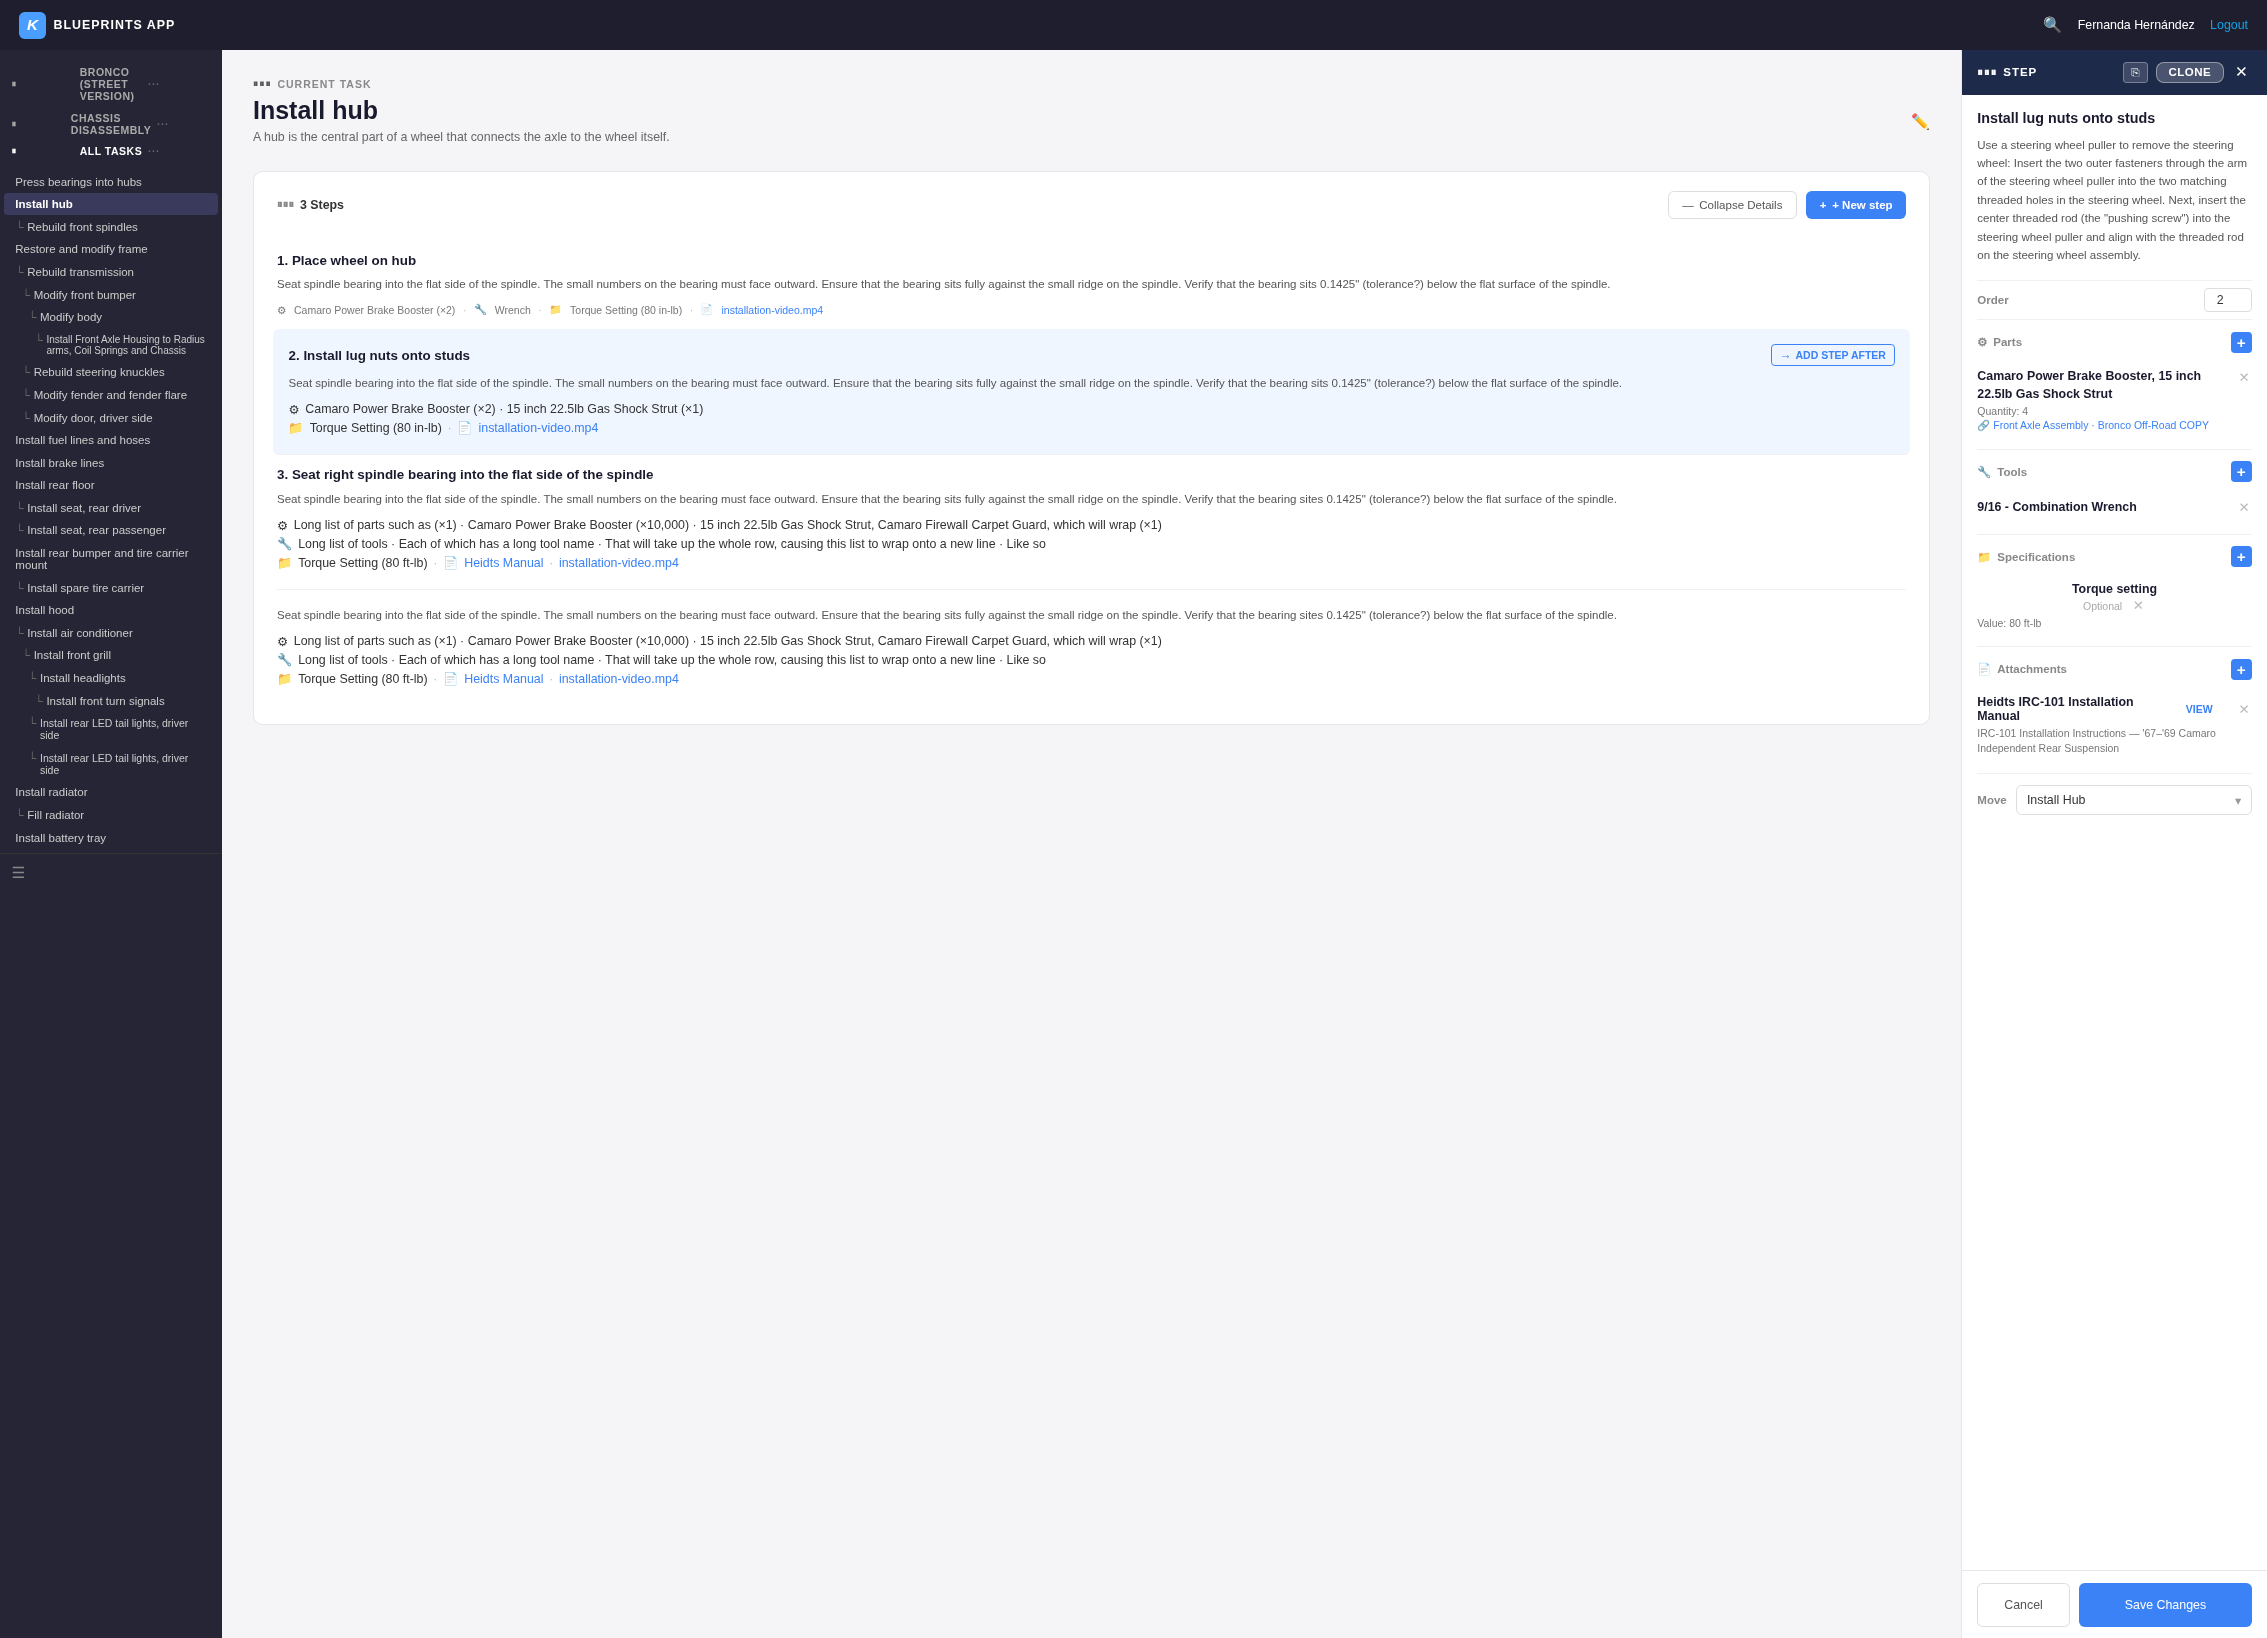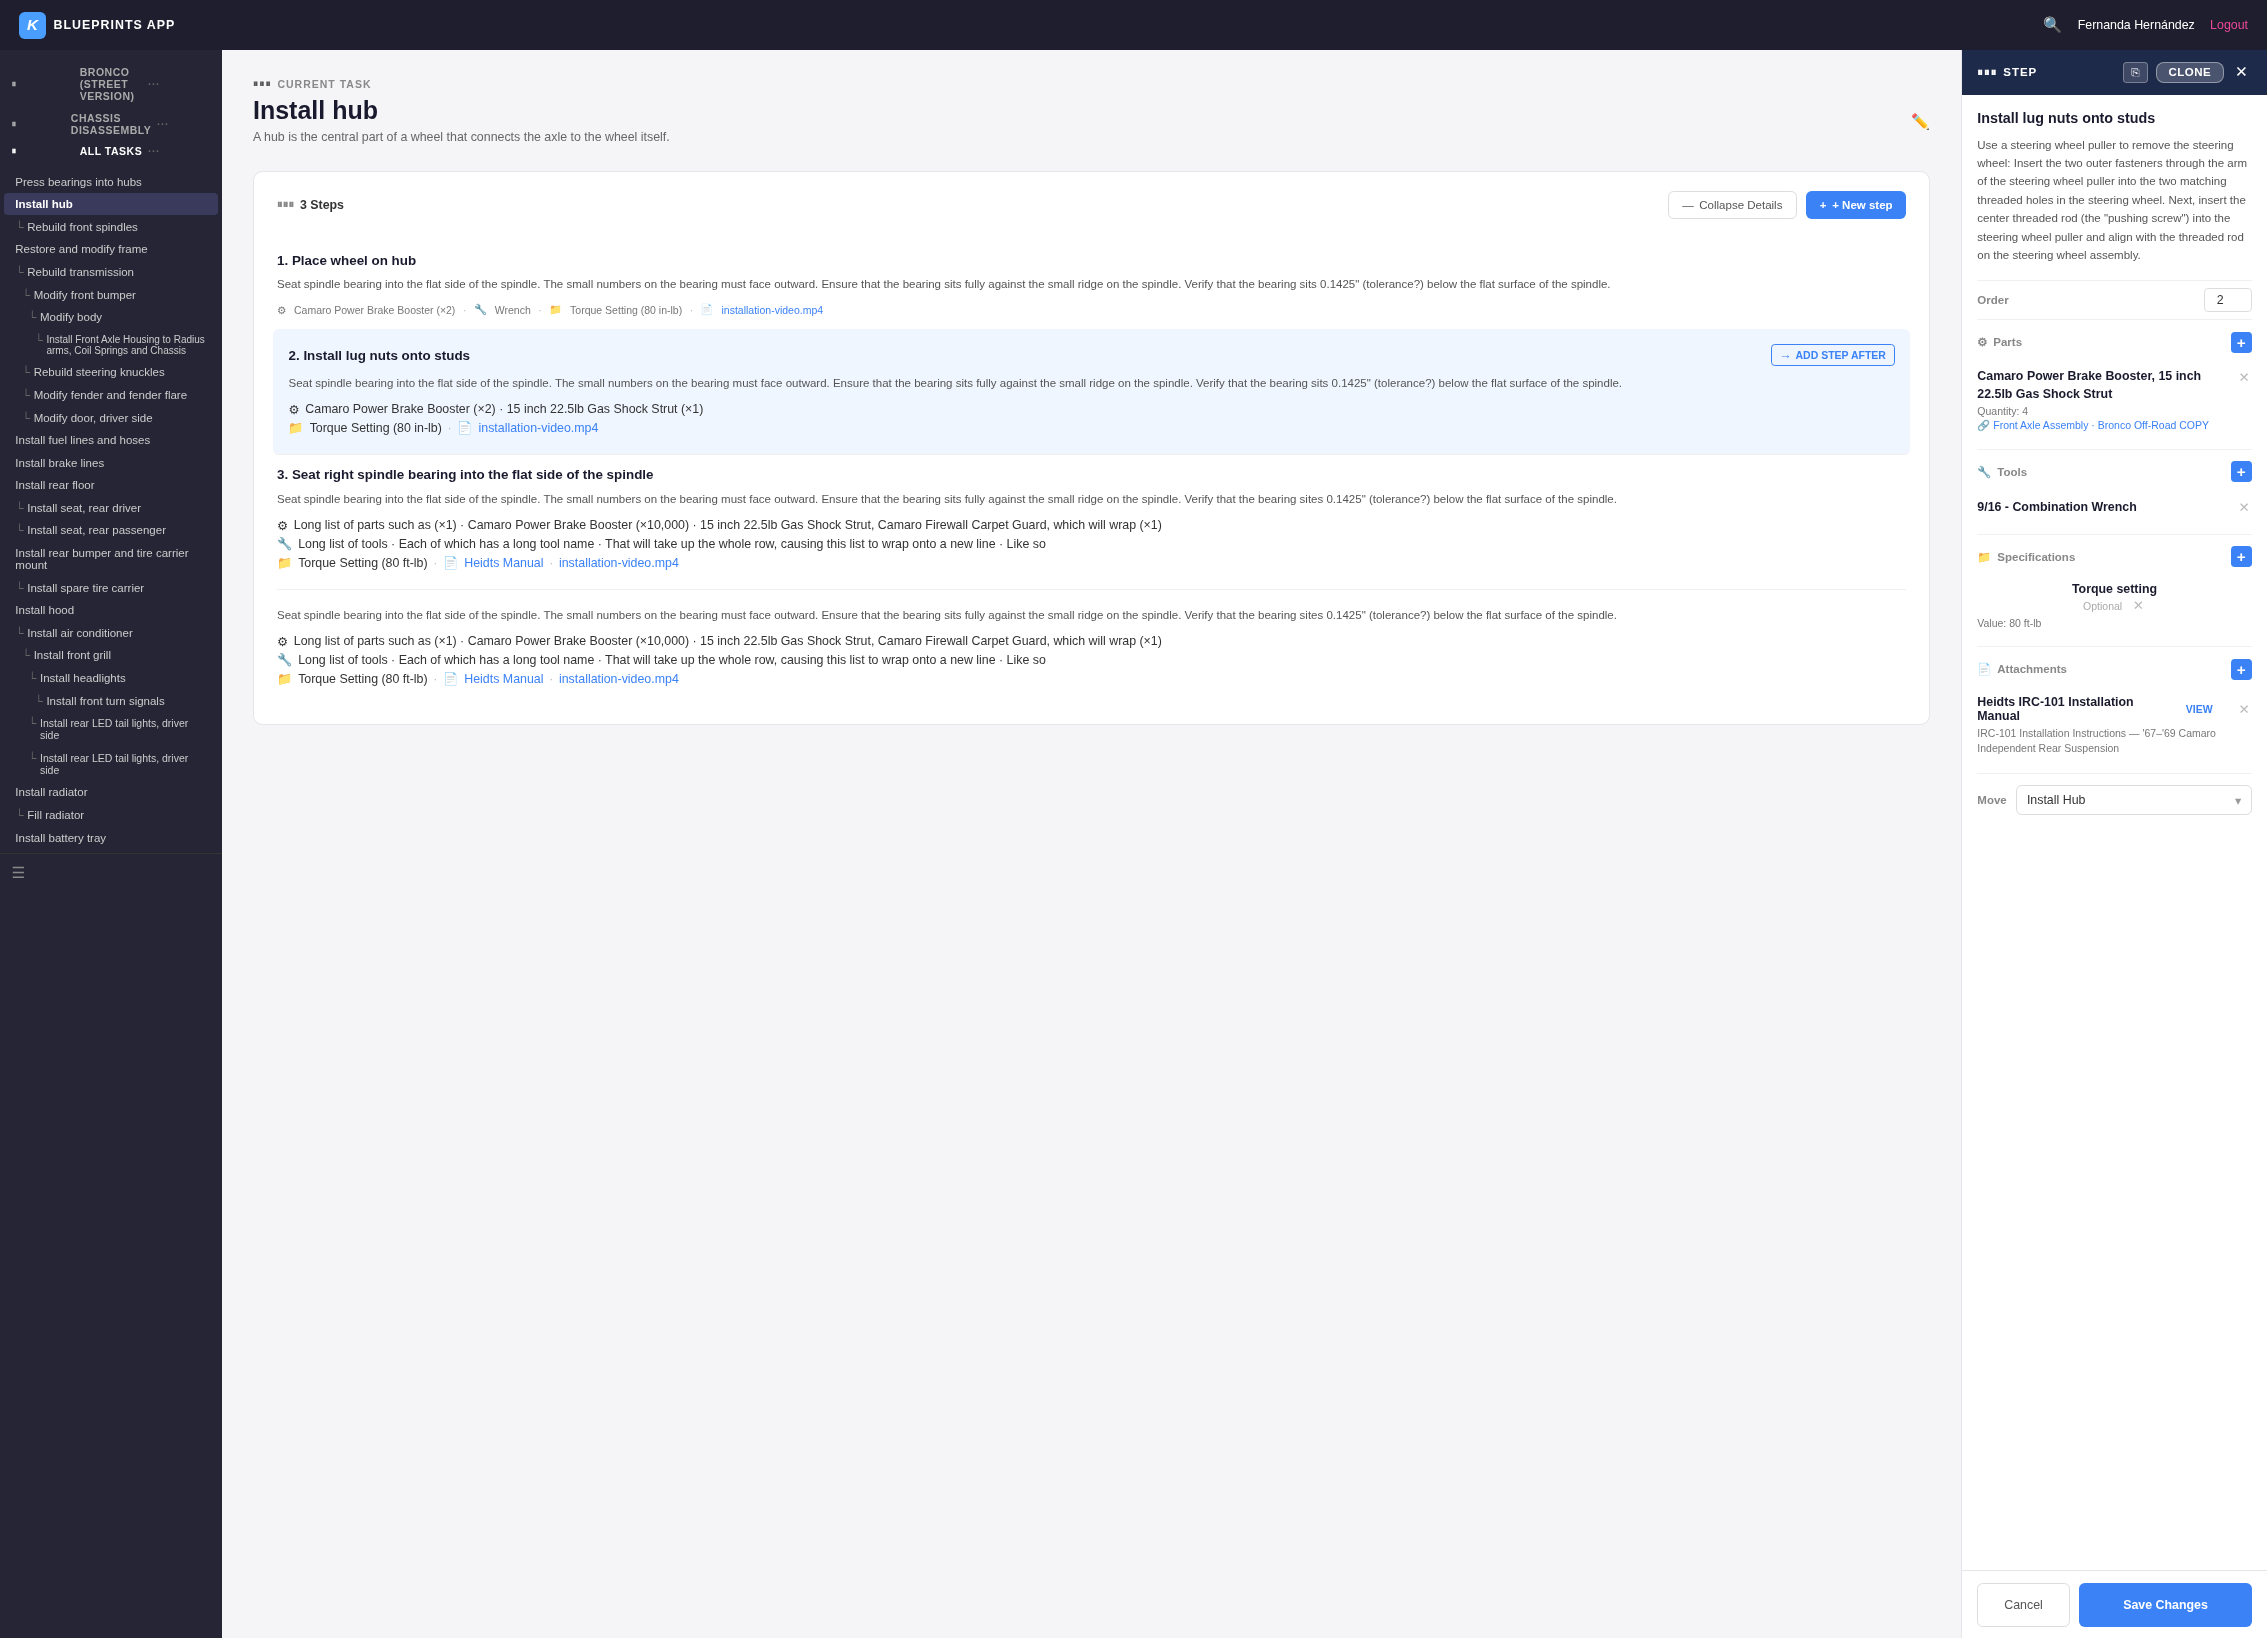--- a/index.html
+++ b/index.html
@@ -9,21 +9,21 @@
     .app-shell { display: flex; flex-direction: column; height: 100vh; width: 100%; }
 
     
     .topnav { background: #1e1e2e; display: flex; align-items: center; padding: 0 19px; height: 50px; gap: 15.3px; flex-shrink: 0; }
     .topnav-logo { display: flex; align-items: center; gap: 7.6px; }
     .logo-icon { width: 27px; height: 27px; background: #4a9eff; border-radius: 5.7px; display: flex; align-items: center; justify-content: center; color: #fff; font-weight: 900; font-size: 15.3px; font-style: italic; }
     .app-title { color: #fff; font-weight: 700; font-size: 12.4px; letter-spacing: 1px; }
     .topnav-spacer { flex: 1; }
     .topnav-search { color: #aaa; cursor: pointer; font-size: 15.3px; }
     .topnav-user { color: #fff; font-size: 12.4px; font-weight: 500; }
-    .topnav-logout { color: #ec4899; font-size: 12.4px; cursor: pointer; }
+    .topnav-logout { color: #0ea5e9; font-size: 12.4px; cursor: pointer; }
 
     
     .main-area { display: flex; flex: 1; overflow: hidden; }
 
     
     .sidebar { width: 222px; background: #252535; flex-shrink: 0; overflow-y: auto; padding: 7.6px 0; }
     .sidebar-section { padding: 3.8px 0; }
     .sidebar-breadcrumb { display: flex; align-items: center; padding: 4.8px 11.5px; color: #aaa; font-size: 10.5px; font-weight: 600; letter-spacing: 0.5px; gap: 5.7px; cursor: pointer; }
     .sidebar-breadcrumb .bc-icon { font-size: 9.6px; }
     .sidebar-breadcrumb span { flex: 1; }
@@ -111,21 +111,21 @@
     .attachment-desc { font-size: 10.5px; color: #777; margin-top: 2.9px; line-height: 1.4; }
 
     
     .move-row { display: flex; align-items: center; gap: 9.6px; padding: 11.5px 0; border-top: 1px solid #f0f0f0; }
     .move-label { font-size: 11.5px; color: #888; font-weight: 600; white-space: nowrap; }
     .move-select { flex: 1; border: 1px solid #ddd; border-radius: 5.7px; padding: 6.7px 9.6px; font-size: 12.4px; color: #333; background: #fff; cursor: pointer; display: flex; align-items: center; justify-content: space-between; }
 
     
     .right-panel-footer { padding: 11.5px 15.3px; border-top: 1px solid #e5e5ea; display: flex; gap: 9.6px; flex-shrink: 0; }
     .btn-cancel { flex: 1; background: #fff; border: 1px solid #ddd; border-radius: 5.7px; padding: 9.6px; font-size: 12.4px; color: #555; cursor: pointer; font-weight: 500; }
-    .btn-save { flex: 2; background: #3b82f6; border: none; border-radius: 5.7px; padding: 15px; font-size: 12.4px; color: #fff; cursor: pointer; font-weight: 700; }
+    .btn-save { flex: 2; background: #3b82f6; border: none; border-radius: 5.7px; padding: 15px; font-size: 12.4px; color: #fff; cursor: pointer; font-weight: 400; }
 
     
     ::-webkit-scrollbar { width: 5.7px; }
     ::-webkit-scrollbar-track { background: transparent; }
     ::-webkit-scrollbar-thumb { background: #ccc; border-radius: 2.9px; }
   </style>
 </head>
 <body>
 
 <div class="app-shell">

